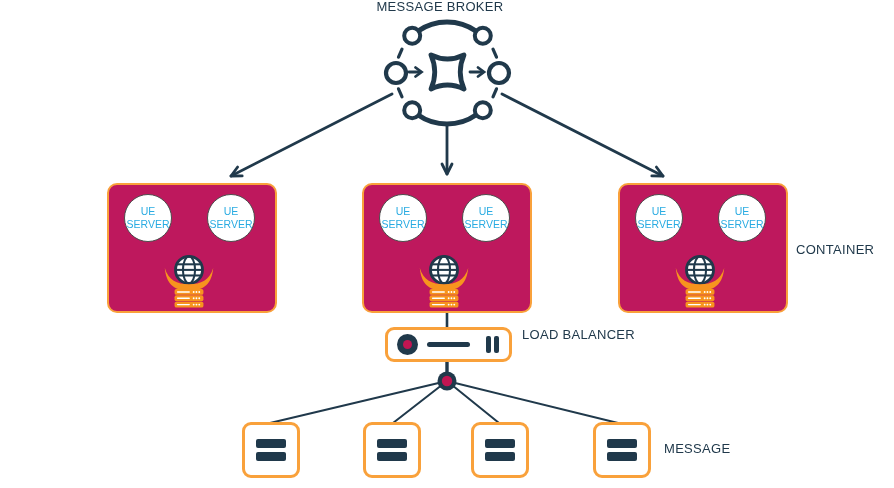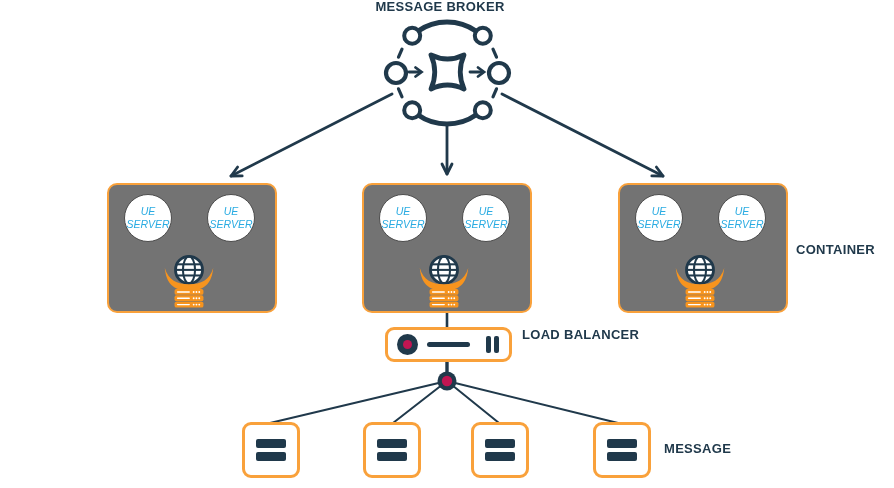--- a/index.html
+++ b/index.html
@@ -2,28 +2,28 @@
 <html style="--navy: #20394B; --orange: #F9A13B; --icon_orange: #F7941E; --blue: #29ABE2; --crimson: #C01552; --circle_stroke: #4D4D4D;"><head>
 <meta charset="utf-8">
 <style>
   html,body{margin:0;padding:0;background:#fff;}
   .canvas{
     position:relative;width:894px;height:488px;background:#fff;
     font-family:"Liberation Sans",sans-serif;overflow:hidden;
   }
   .overlay{position:absolute;left:0;top:0;z-index:1;}
   .lbl{
-    position:absolute;font-weight:bold;color:var(--navy);
+    position:absolute;font-weight:normal;color:var(--navy);
     font-size:13px;letter-spacing:.3px;white-space:nowrap;z-index:4;
   }
   .title{width:150px;text-align:center;}
   
   .container-box{
     position:absolute;width:170px;height:130px;box-sizing:border-box;
-    border:2.5px solid var(--orange);border-radius:10px;background:#737373;z-index:2;font-style:italic;
+    border:2.5px solid var(--orange);border-radius:10px;background:#be185d;z-index:2;
   }
   .ue-circle{
     position:absolute;width:48px;height:48px;box-sizing:border-box;
     border:1.6px solid var(--circle_stroke);border-radius:50%;background:#fff;
     display:flex;align-items:center;justify-content:center;text-align:center;
     color:var(--blue);font-size:10.5px;line-height:1.2;font-weight:normal;
   }
   .ue-1{left:15px;top:9px;}
   .ue-2{left:98px;top:9px;}
   .web-icon{position:absolute;left:52px;top:70px;}

